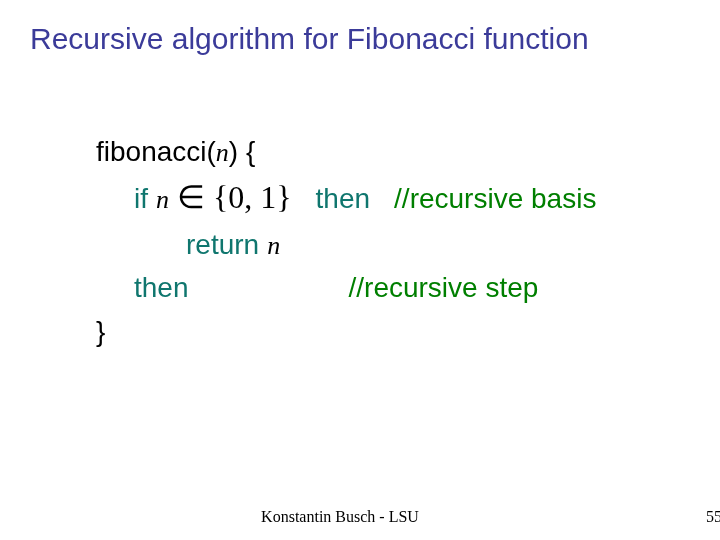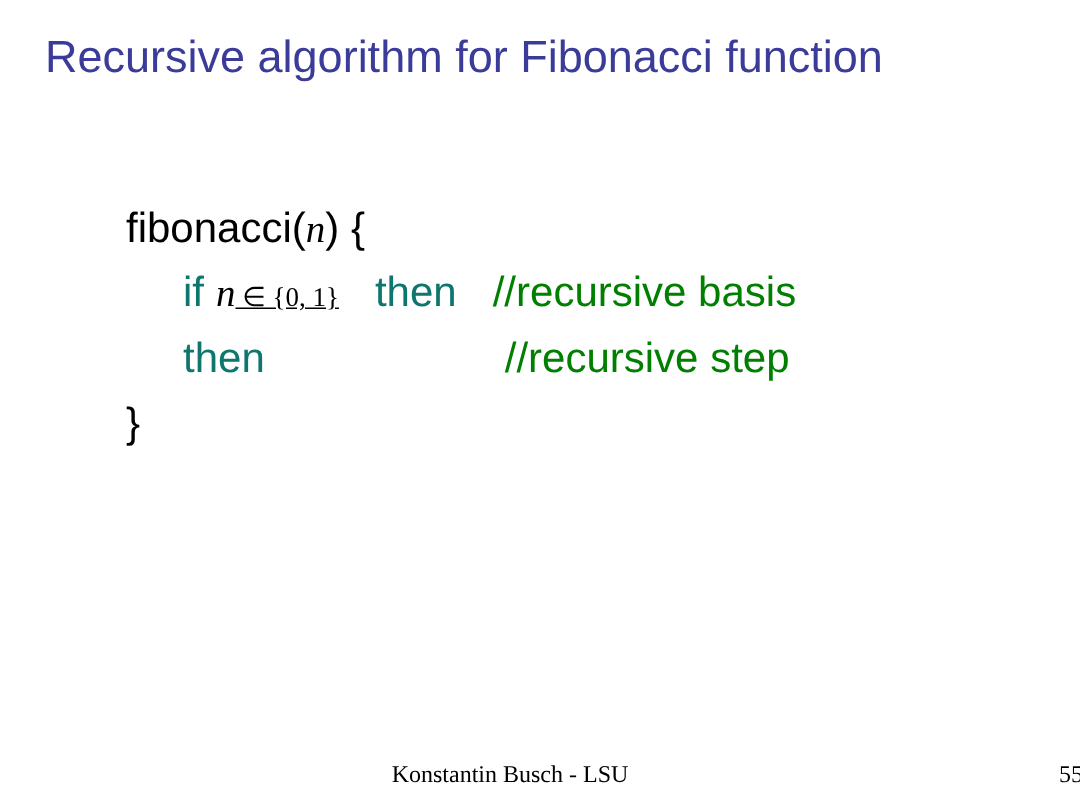--- a/index.html
+++ b/index.html
@@ -25,33 +25,33 @@
     top: 22px;
     left: 14px;
     right: 14px;
     font-size: 30px;
     color: #3b3b99;
     line-height: 1.1;
   }
   .body {
     position: absolute;
     top: 130px;
-    left: 68px;
+    left: 80px;
     right: 40px;
     font-size: 28px;
     line-height: 1.55;
     color: #000;
   }
   .row {
     white-space: nowrap;
   }
   .kw { color: #0f766e; }
   .comment { color: #007f00; }
   .mathit { font-family: "Times New Roman", Times, serif; font-style: italic; font-size: 26px; }
-  .mathrm { font-family: "Times New Roman", Times, serif; font-style: normal; font-size: 18px; text-decoration: underline; }
+  .mathrm { font-family: "Times New Roman", Times, serif; font-style: normal; font-size: 32px; }
   .indent1 { padding-left: 38px; display: inline-block; }
   .indent2 { padding-left: 90px; display: inline-block; }
   .footer-center {
     position: absolute;
     bottom: 14px;
     left: 0;
     width: 648px;
     text-align: center;
     font-family: "Times New Roman", Times, serif;
     font-size: 16px;
@@ -78,20 +78,23 @@
   <div class="body">
 
     <div class="row">
       <span>fibonacci(</span><span class="mathit">n</span><span>) {</span>
     </div>
 
     <div class="row">
       <span class="indent1"></span><span class="kw">if</span><span class="gap-small"></span><span class="mathit">n</span><span class="mathrm"> ∈ {0, 1}</span><span class="gap-med"></span><span class="kw">then</span><span class="gap-med"></span><span class="comment">//recursive basis</span>
     </div>
 
+    <div class="row">
+      <span class="indent2"></span><span class="kw">return</span><span class="gap-small"></span><span class="mathit">n</span>
+    </div>
 
     <div class="row">
       <span class="indent1"></span><span class="kw">then</span><span style="display:inline-block; width:160px"></span><span class="comment">//recursive step</span>
     </div>
 
 
     <div class="row">
       <span>}</span>
     </div>
 

